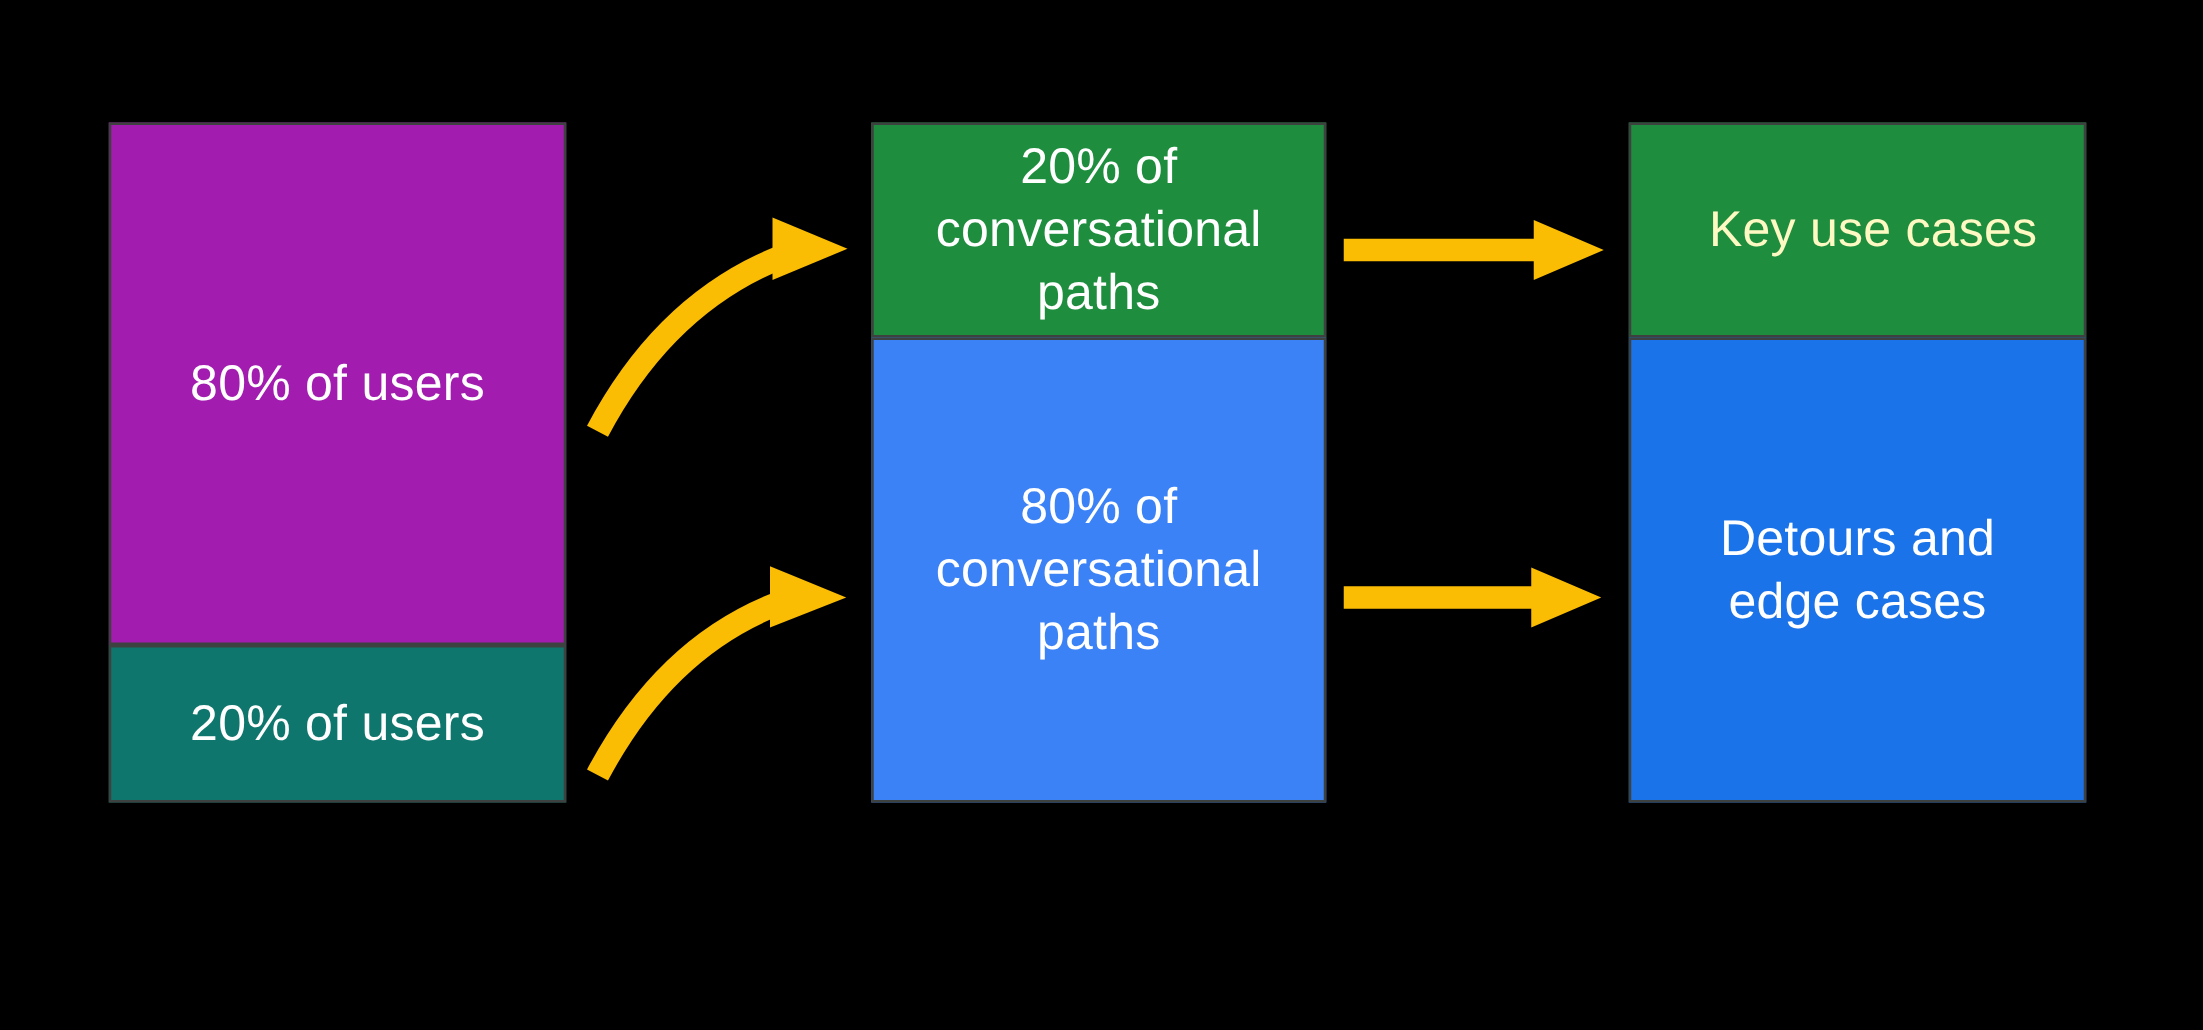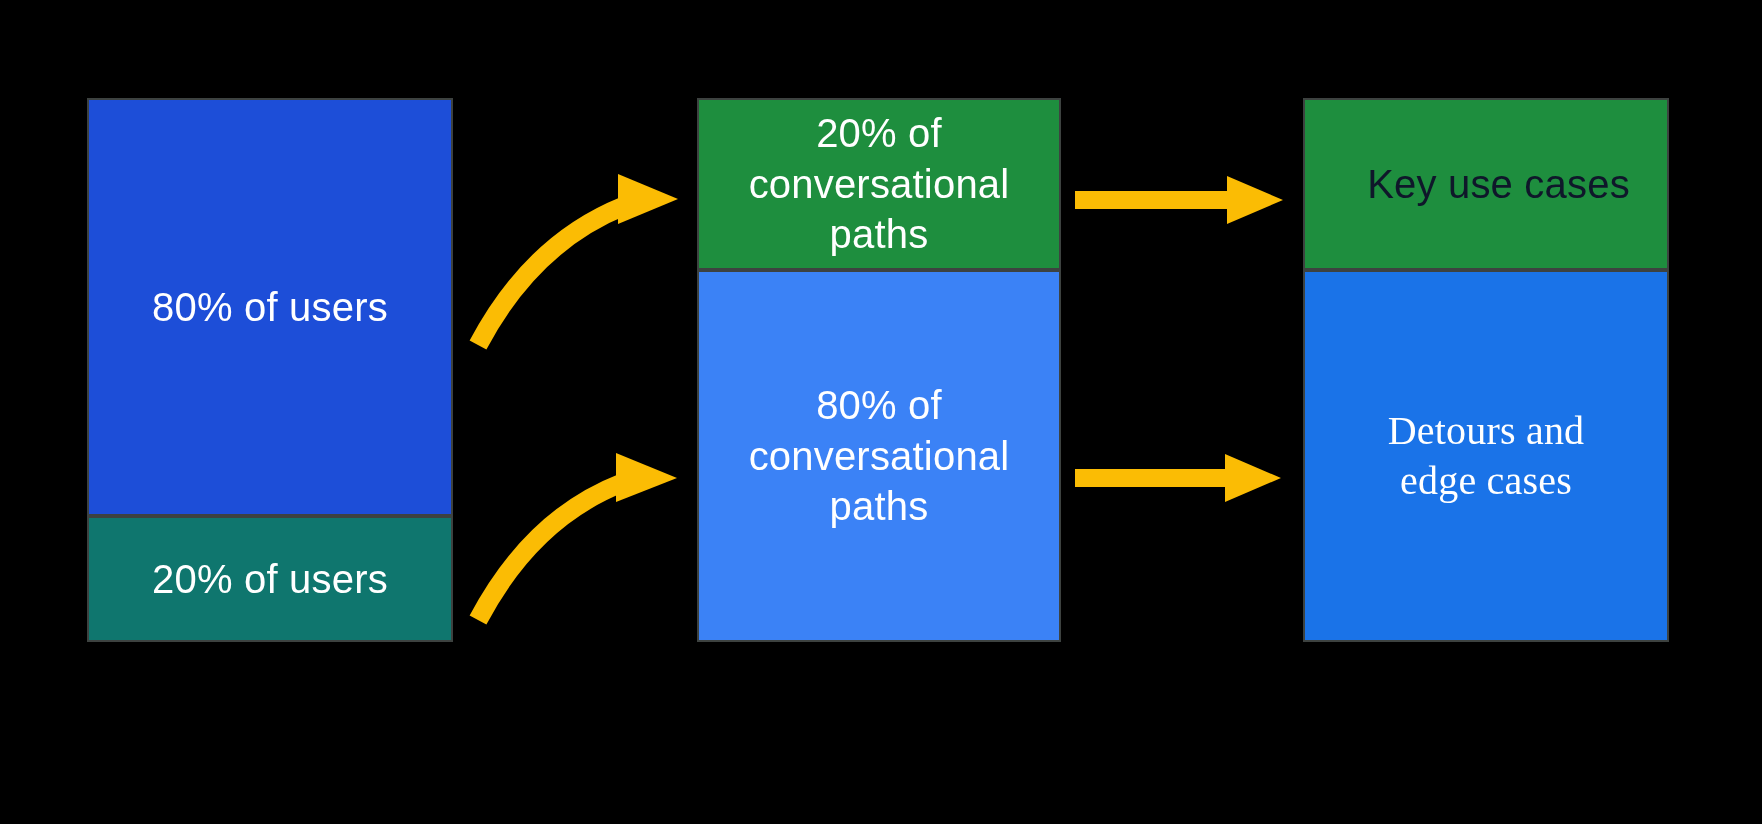--- a/index.html
+++ b/index.html
@@ -47,21 +47,21 @@
     pointer-events: none;
   }
   .arrow { color: #fbbc04; }
 </style>
 </head>
 <body>
 
 <div class="stage" style="background: rgb(0, 0, 0);">
 
   <div class="bar bar-users">
-    <div class="segment" style="height: 76.8%; background: #1d4ed8; border-color: rgb(61, 66, 64);">
+    <div class="segment" style="height: 76.8%; background: #a21caf; border-color: rgb(61, 66, 64);">
       <div class="segment-label" style="color: rgb(255, 255, 255);">80% of users</div>
     </div>
     <div class="segment" style="height: 23.2%; background: #0f766e; border-color: rgb(61, 66, 64);">
       <div class="segment-label" style="color: rgb(255, 255, 255);">20% of users</div>
     </div>
   </div>
 
   <div class="bar bar-paths">
     <div class="segment" style="height: 31.6%; background: rgb(30, 142, 62); border-color: rgb(61, 66, 64);">
       <div class="segment-label" style="color: rgb(255, 255, 255);">20% of
@@ -70,24 +70,24 @@
     </div>
     <div class="segment" style="height: 68.4%; background: #3b82f6; border-color: rgb(61, 66, 64);">
       <div class="segment-label" style="color: rgb(255, 255, 255);">80% of
 conversational
 paths</div>
     </div>
   </div>
 
   <div class="bar bar-outcomes">
     <div class="segment" style="height: 31.6%; background: rgb(30, 142, 62); border-color: rgb(61, 66, 64);">
-      <div class="segment-label" style="color: #0f172a; margin-left: 25px;">Key use cases</div>
+      <div class="segment-label" style="color: #fef9c3; margin-left: 25px;">Key use cases</div>
     </div>
     <div class="segment" style="height: 68.4%; background: rgb(26, 115, 232); border-color: rgb(61, 66, 64);">
-      <div class="segment-label" style="color: rgb(255, 255, 255); font-family: Liberation Serif, serif;">Detours and
+      <div class="segment-label" style="color: rgb(255, 255, 255);">Detours and
 edge cases</div>
     </div>
   </div>
 
   <svg class="connectors" width="1762" height="824" viewBox="0 0 1762 824">
     <g class="arrow" style="color: rgb(251, 188, 4);">
       <path d="M478,345 Q532,243 624,206" fill="none" stroke="currentColor" stroke-width="19"></path>
       <polygon points="618,174 618,224 678,199" fill="currentColor"></polygon>
     </g>
     <g class="arrow" style="color: rgb(251, 188, 4);">

